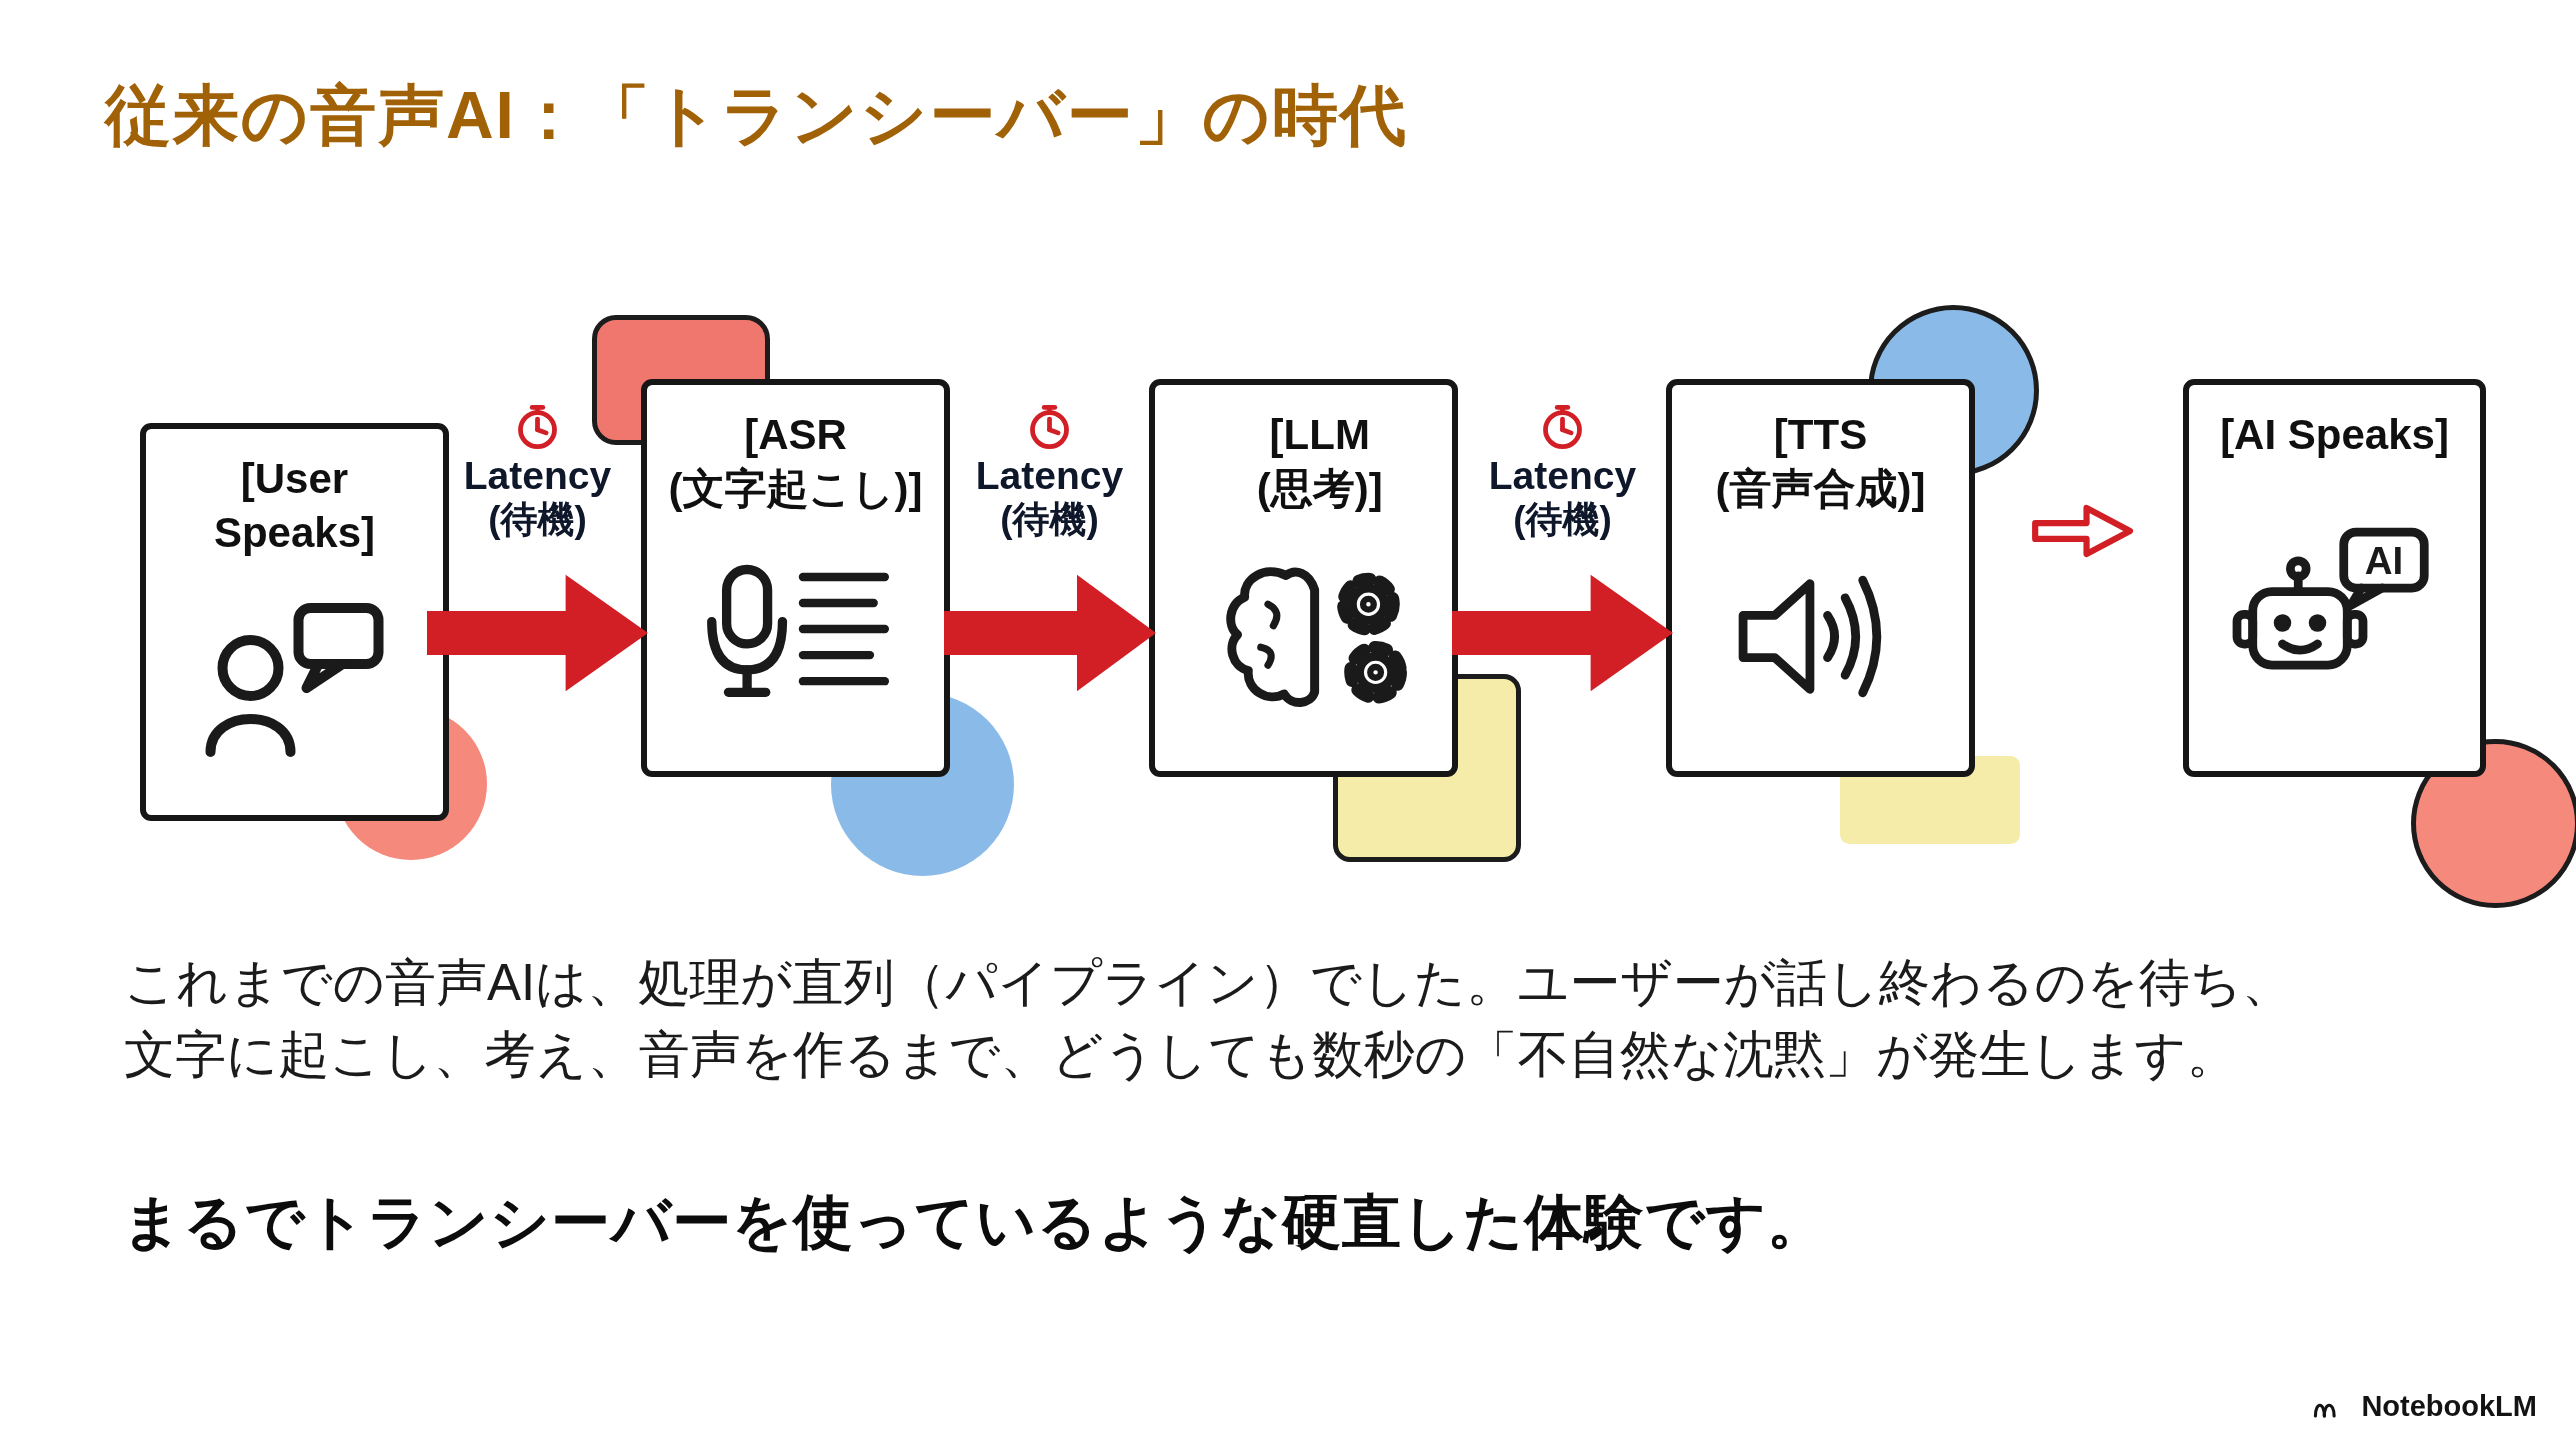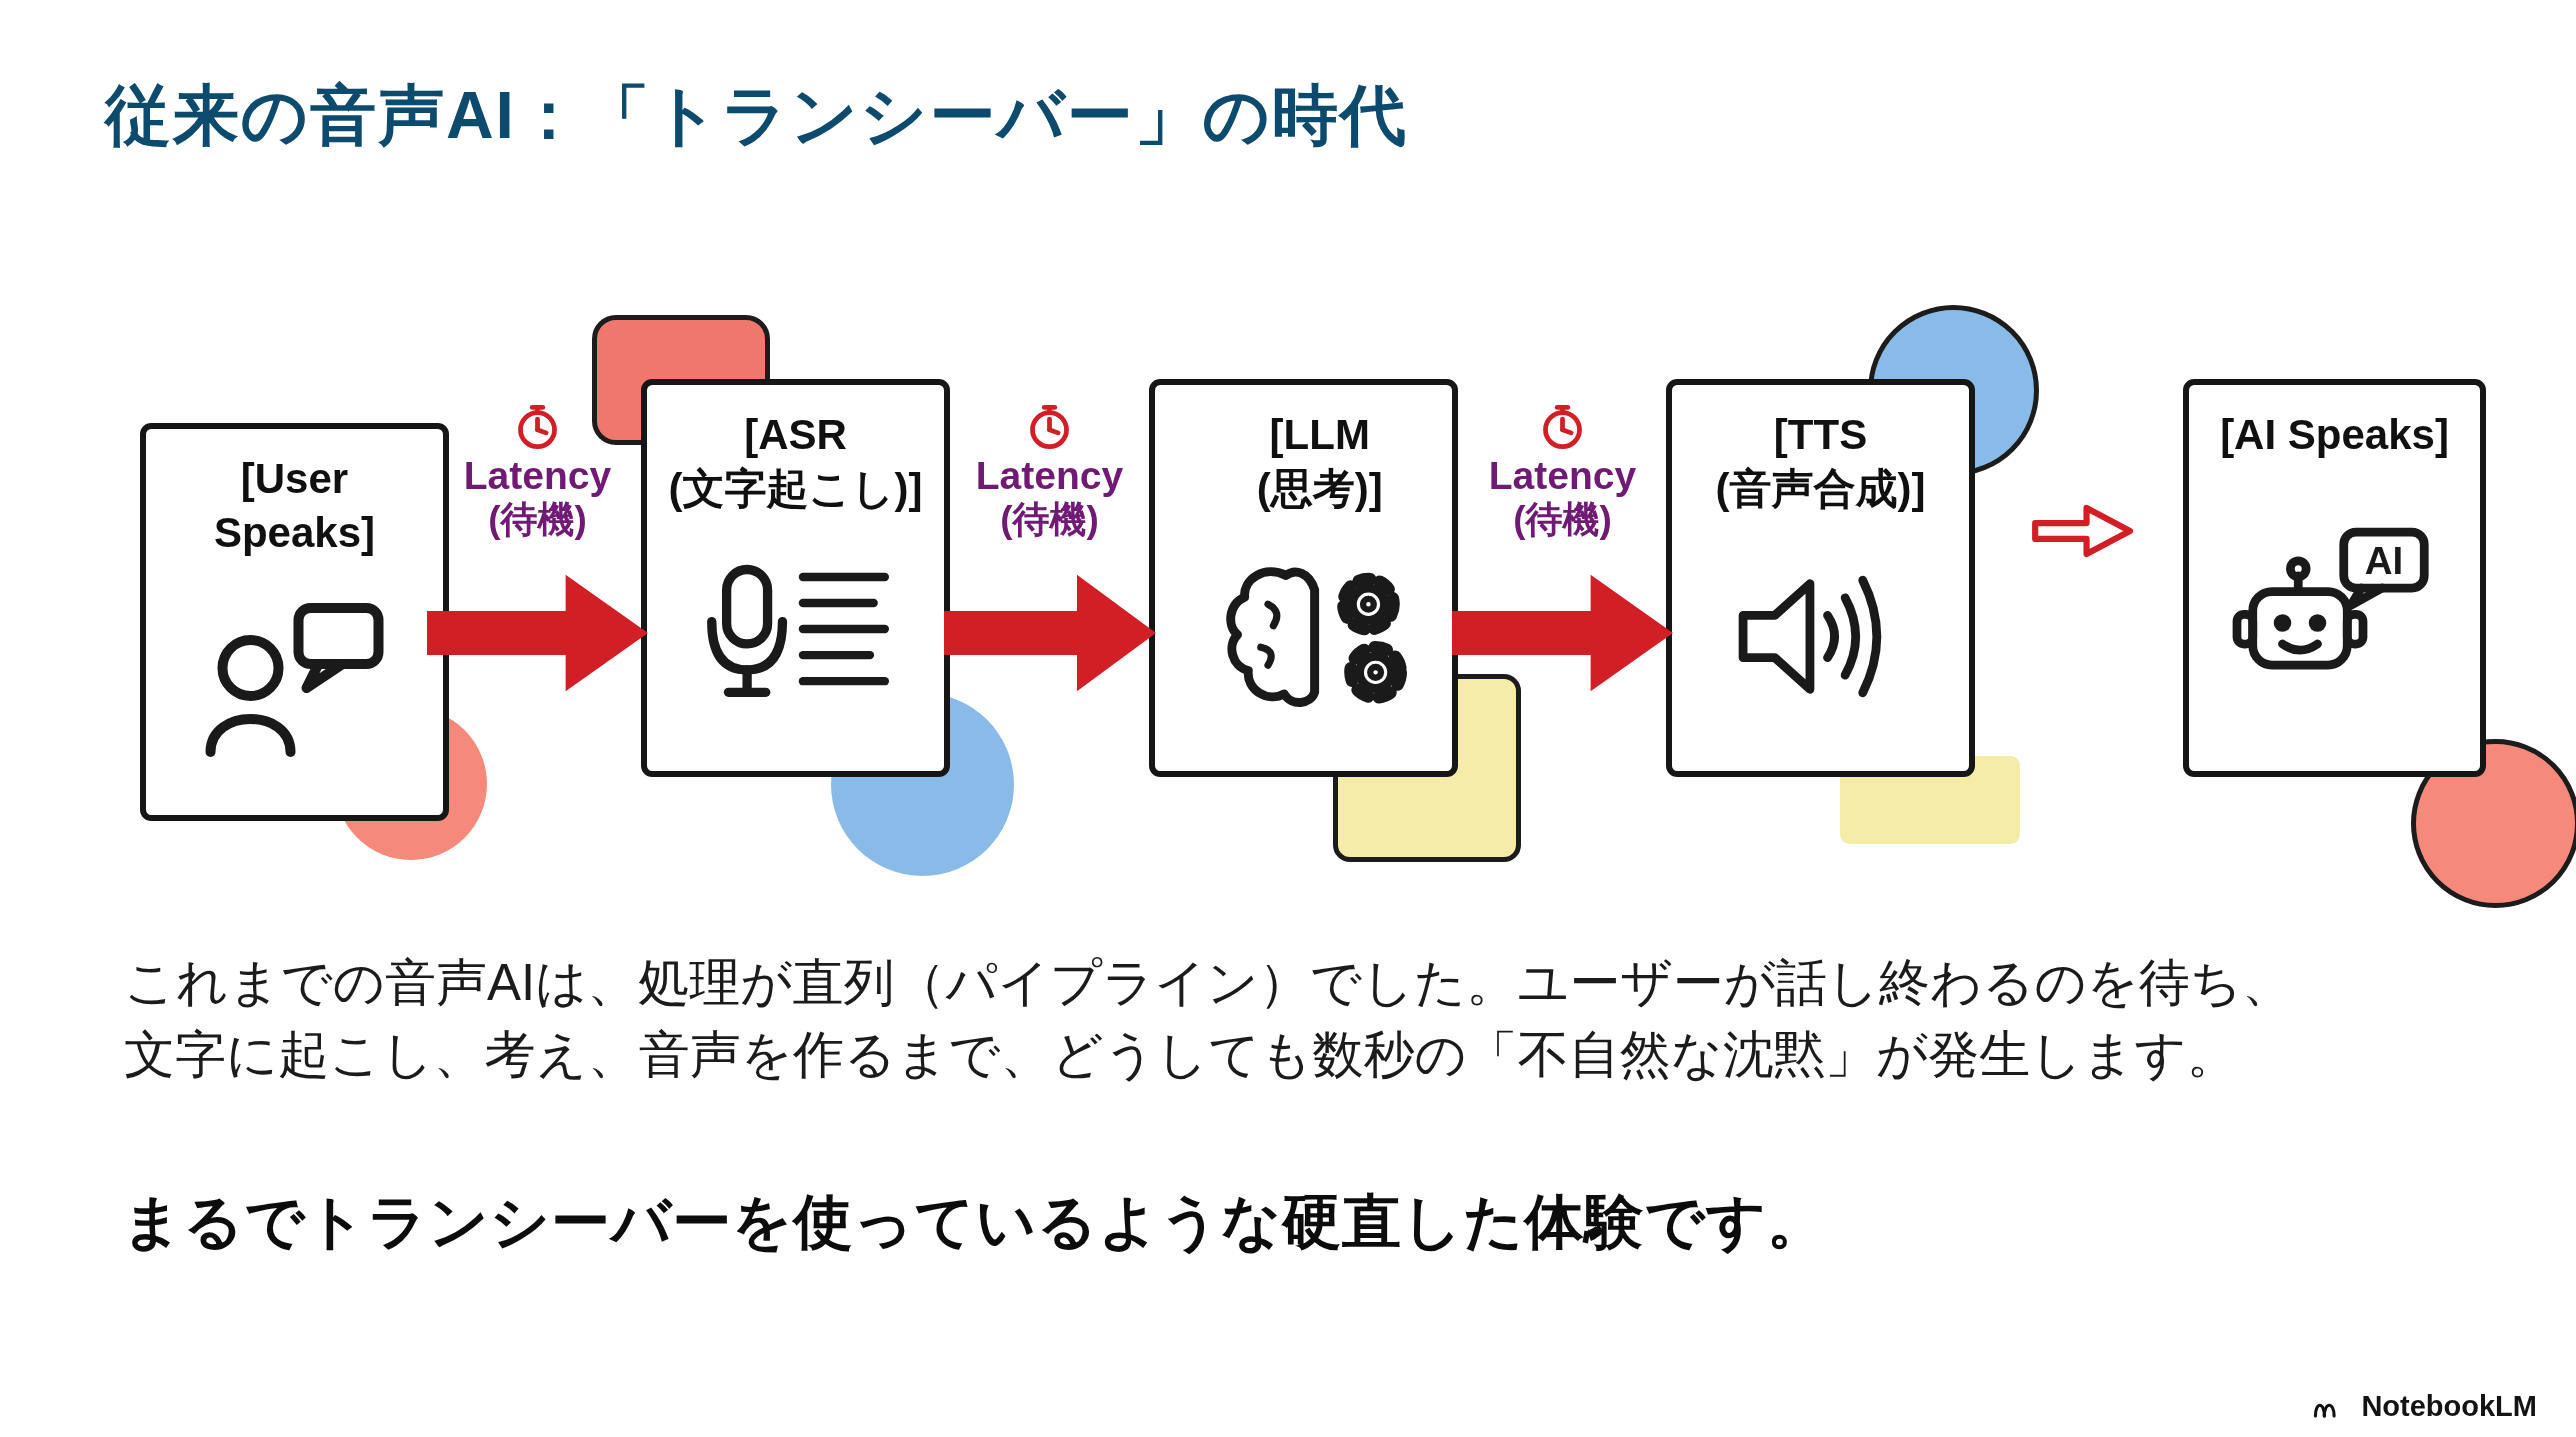--- a/index.html
+++ b/index.html
@@ -2,21 +2,21 @@
 <html style="font-size:15px"><head>
 <meta charset="utf-8">
 <style>
   html,body{margin:0;padding:0;background:#ffffff;}
   .slide{
     position:relative;width:2576px;height:1438px;background:#ffffff;
     font-family:"Liberation Sans","DejaVu Sans",sans-serif;color:#1a1a1a;overflow:hidden;
   }
   .title{
     position:absolute;left:105px;top:71px;font-size:66px;font-weight:800;
-    color:#0c4a6e;letter-spacing:1.9px;white-space:nowrap;
+    color:#a16207;letter-spacing:1.9px;white-space:nowrap;
   }
   
   .decor{position:absolute;z-index:1;}
   .d-salmon-sq{left:592px;top:315px;width:168px;height:120px;background:#f0776d;border:5.6px solid #1c1c1c;border-radius:24px;}
   .d-user-circle{left:335px;top:708px;width:152px;height:152px;border-radius:50%;background:#f5897c;}
   .d-asr-circle{left:831px;top:693px;width:183px;height:183px;border-radius:50%;background:#8abbe8;}
   .d-tts-circle{left:1868px;top:305px;width:161px;height:161px;border-radius:50%;background:#8abbe8;border:5.6px solid #1c1c1c;}
   .d-llm-sq{left:1333px;top:674px;width:178px;height:178px;background:#f6eca9;border:5.6px solid #1c1c1c;border-radius:17px;}
   .d-tts-sq{left:1840px;top:756px;width:180px;height:88px;background:#f6eca9;border-radius:9.4px;}
   .d-ai-circle{left:2411px;top:739px;width:159px;height:159px;border-radius:50%;background:#f5897c;border:5.6px solid #1c1c1c;}
@@ -38,21 +38,21 @@
   svg.icon text{font-family:inherit;font-weight:700;fill:#1a1a1a;stroke:none;}
   
   .conn{position:absolute;top:571px;height:124px;z-index:3;}
   .conn svg{width:100%;height:100%;display:block;}
   .conn-1{left:427px;width:221px;}
   .conn-2{left:944px;width:212px;}
   .conn-3{left:1452px;width:221px;}
   .conn-outline{position:absolute;left:2027px;top:500px;width:112px;height:62px;z-index:3;}
   .conn-outline svg{width:100%;height:100%;display:block;}
   
-  .latency{position:absolute;top:401px;width:225px;z-index:4;text-align:center;color:#701a75;}
+  .latency{position:absolute;top:401px;width:225px;z-index:4;text-align:center;color:#0f172a;}
   .lat-1{left:425px;}
   .lat-2{left:937px;}
   .lat-3{left:1450px;}
   .latency .clock{display:block;margin:0 auto 1.9px auto;}
   .lat-label{font-size:39px;font-weight:800;line-height:1.12;}
   .lat-sub{font-size:37px;font-weight:700;line-height:1.2;}
   
   .bodytext{position:absolute;left:124px;top:947px;width:2378px;font-size:51px;line-height:1.42;color:#1b1b1b;}
   .problem{position:absolute;left:122px;top:1181px;width:2396px;font-size:59px;font-weight:800;line-height:1.42;color:#0c0c0c;letter-spacing:0.9px;}
   

